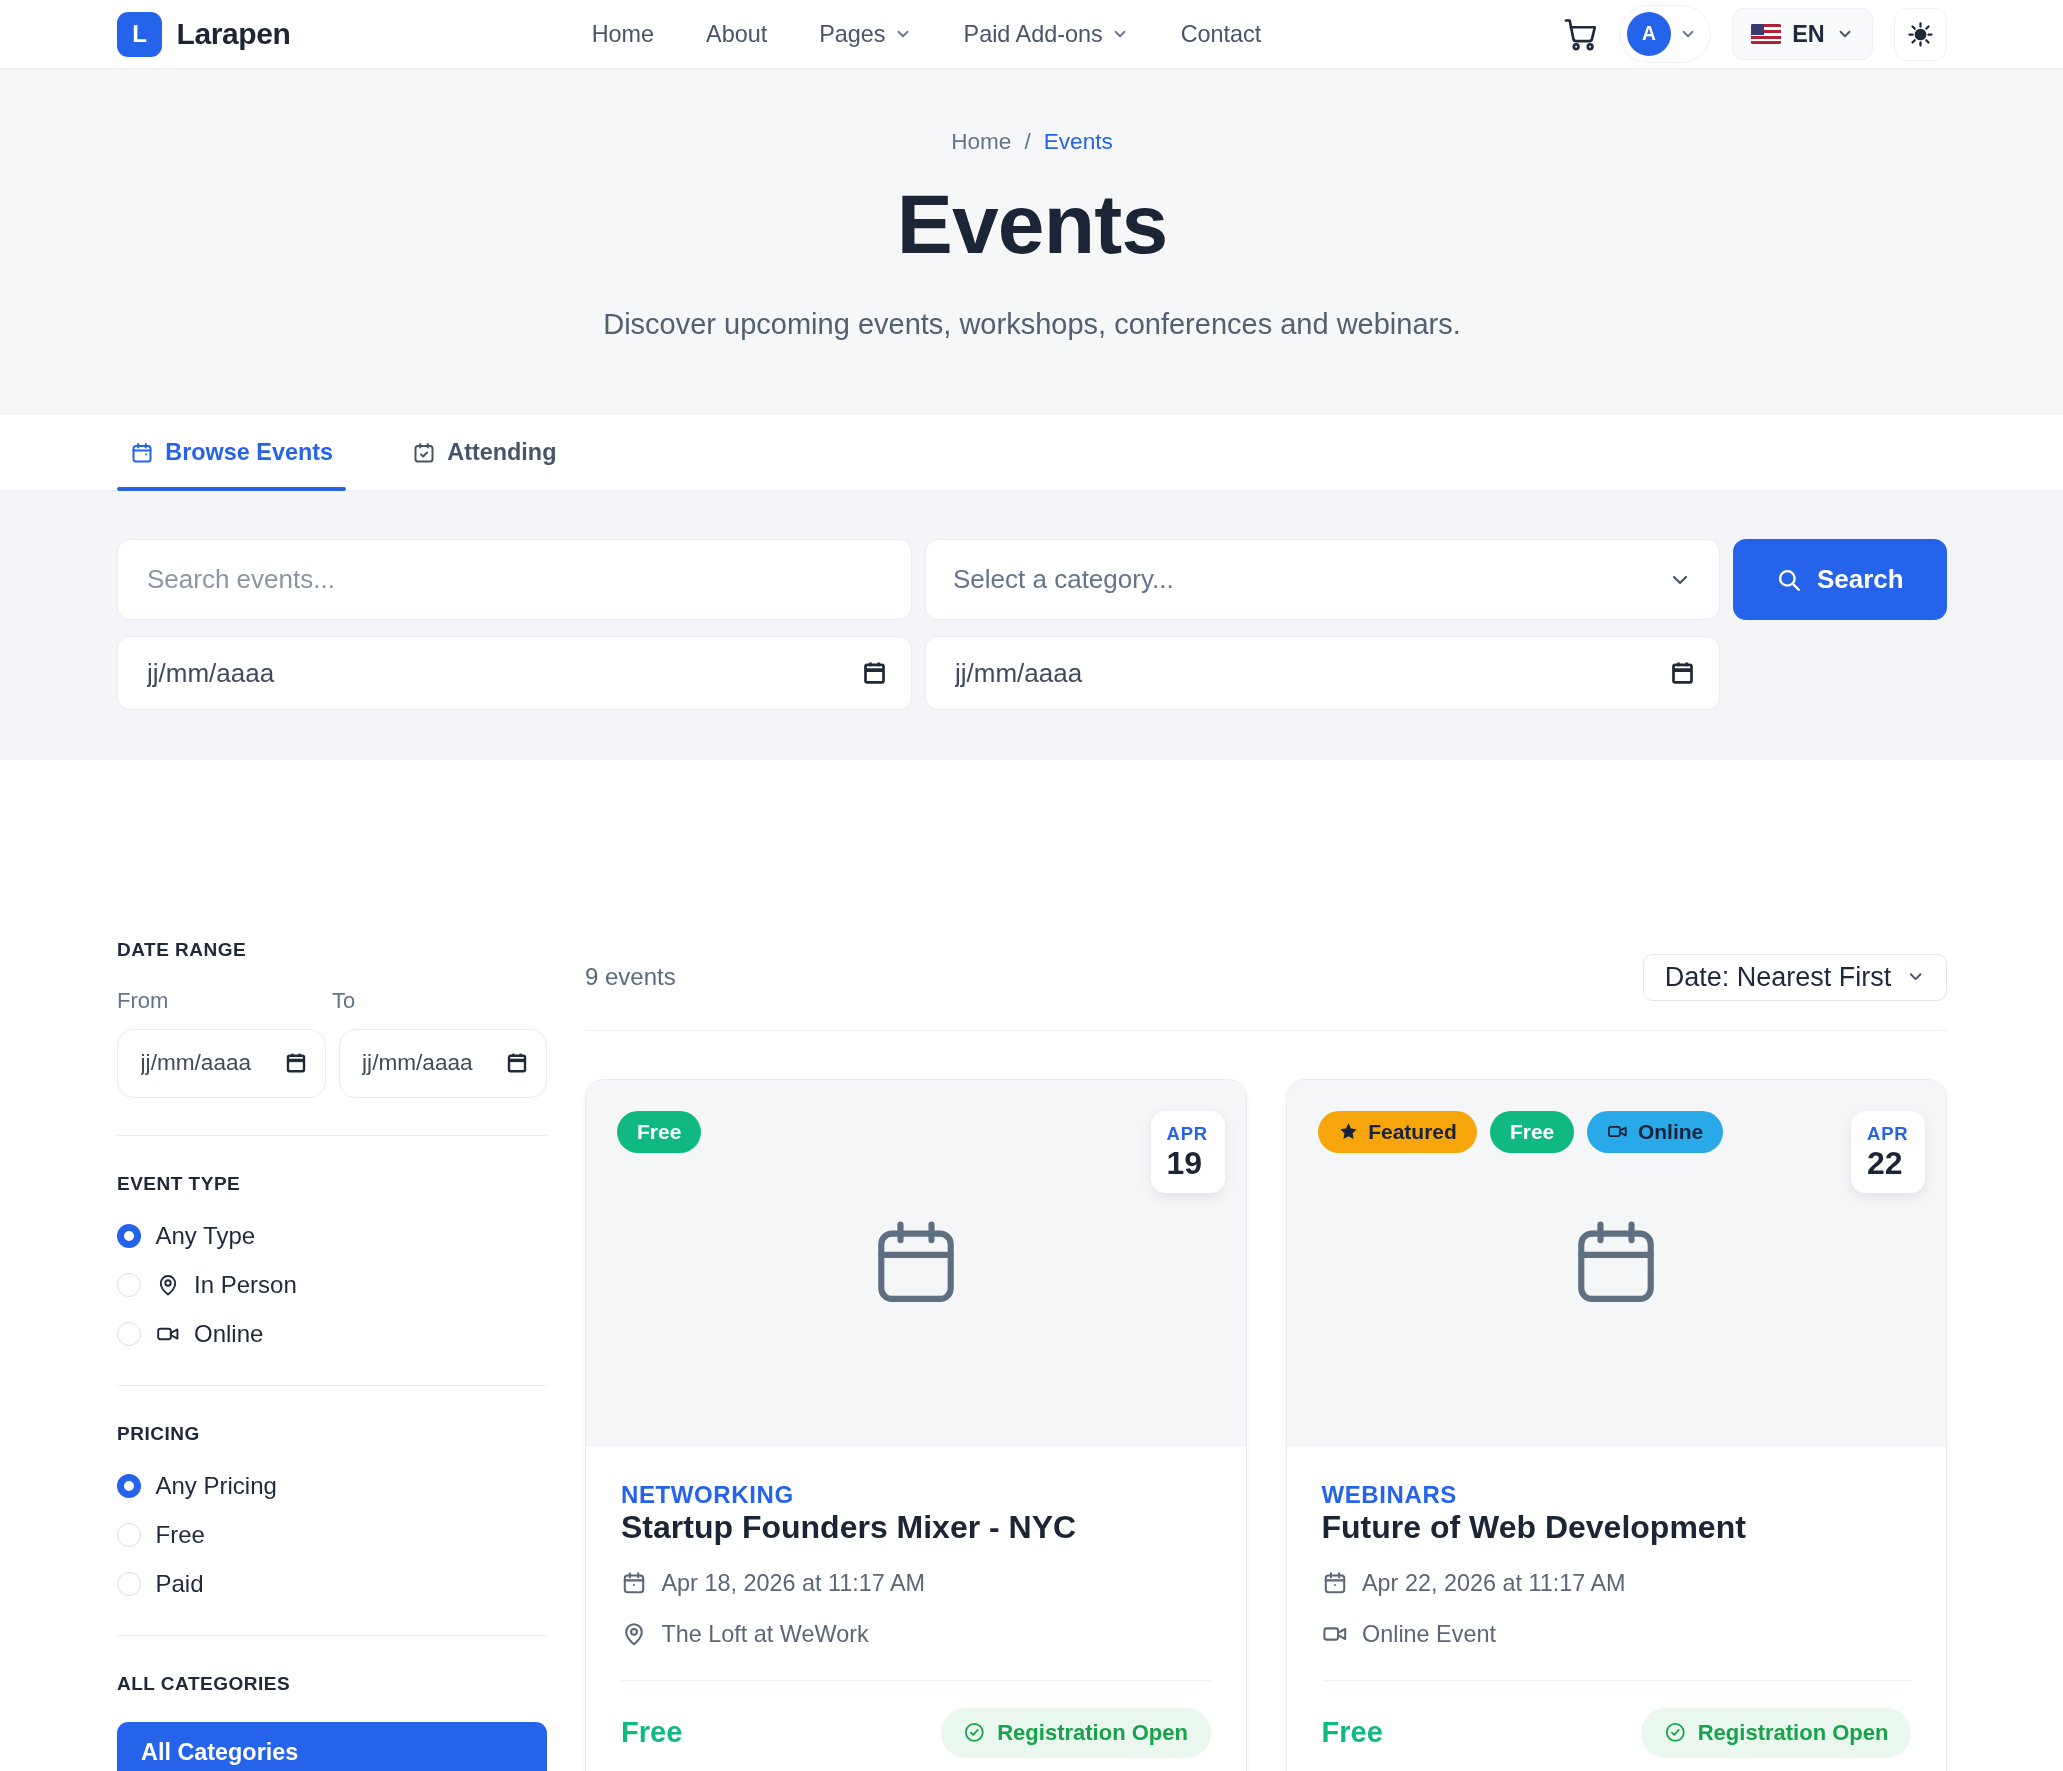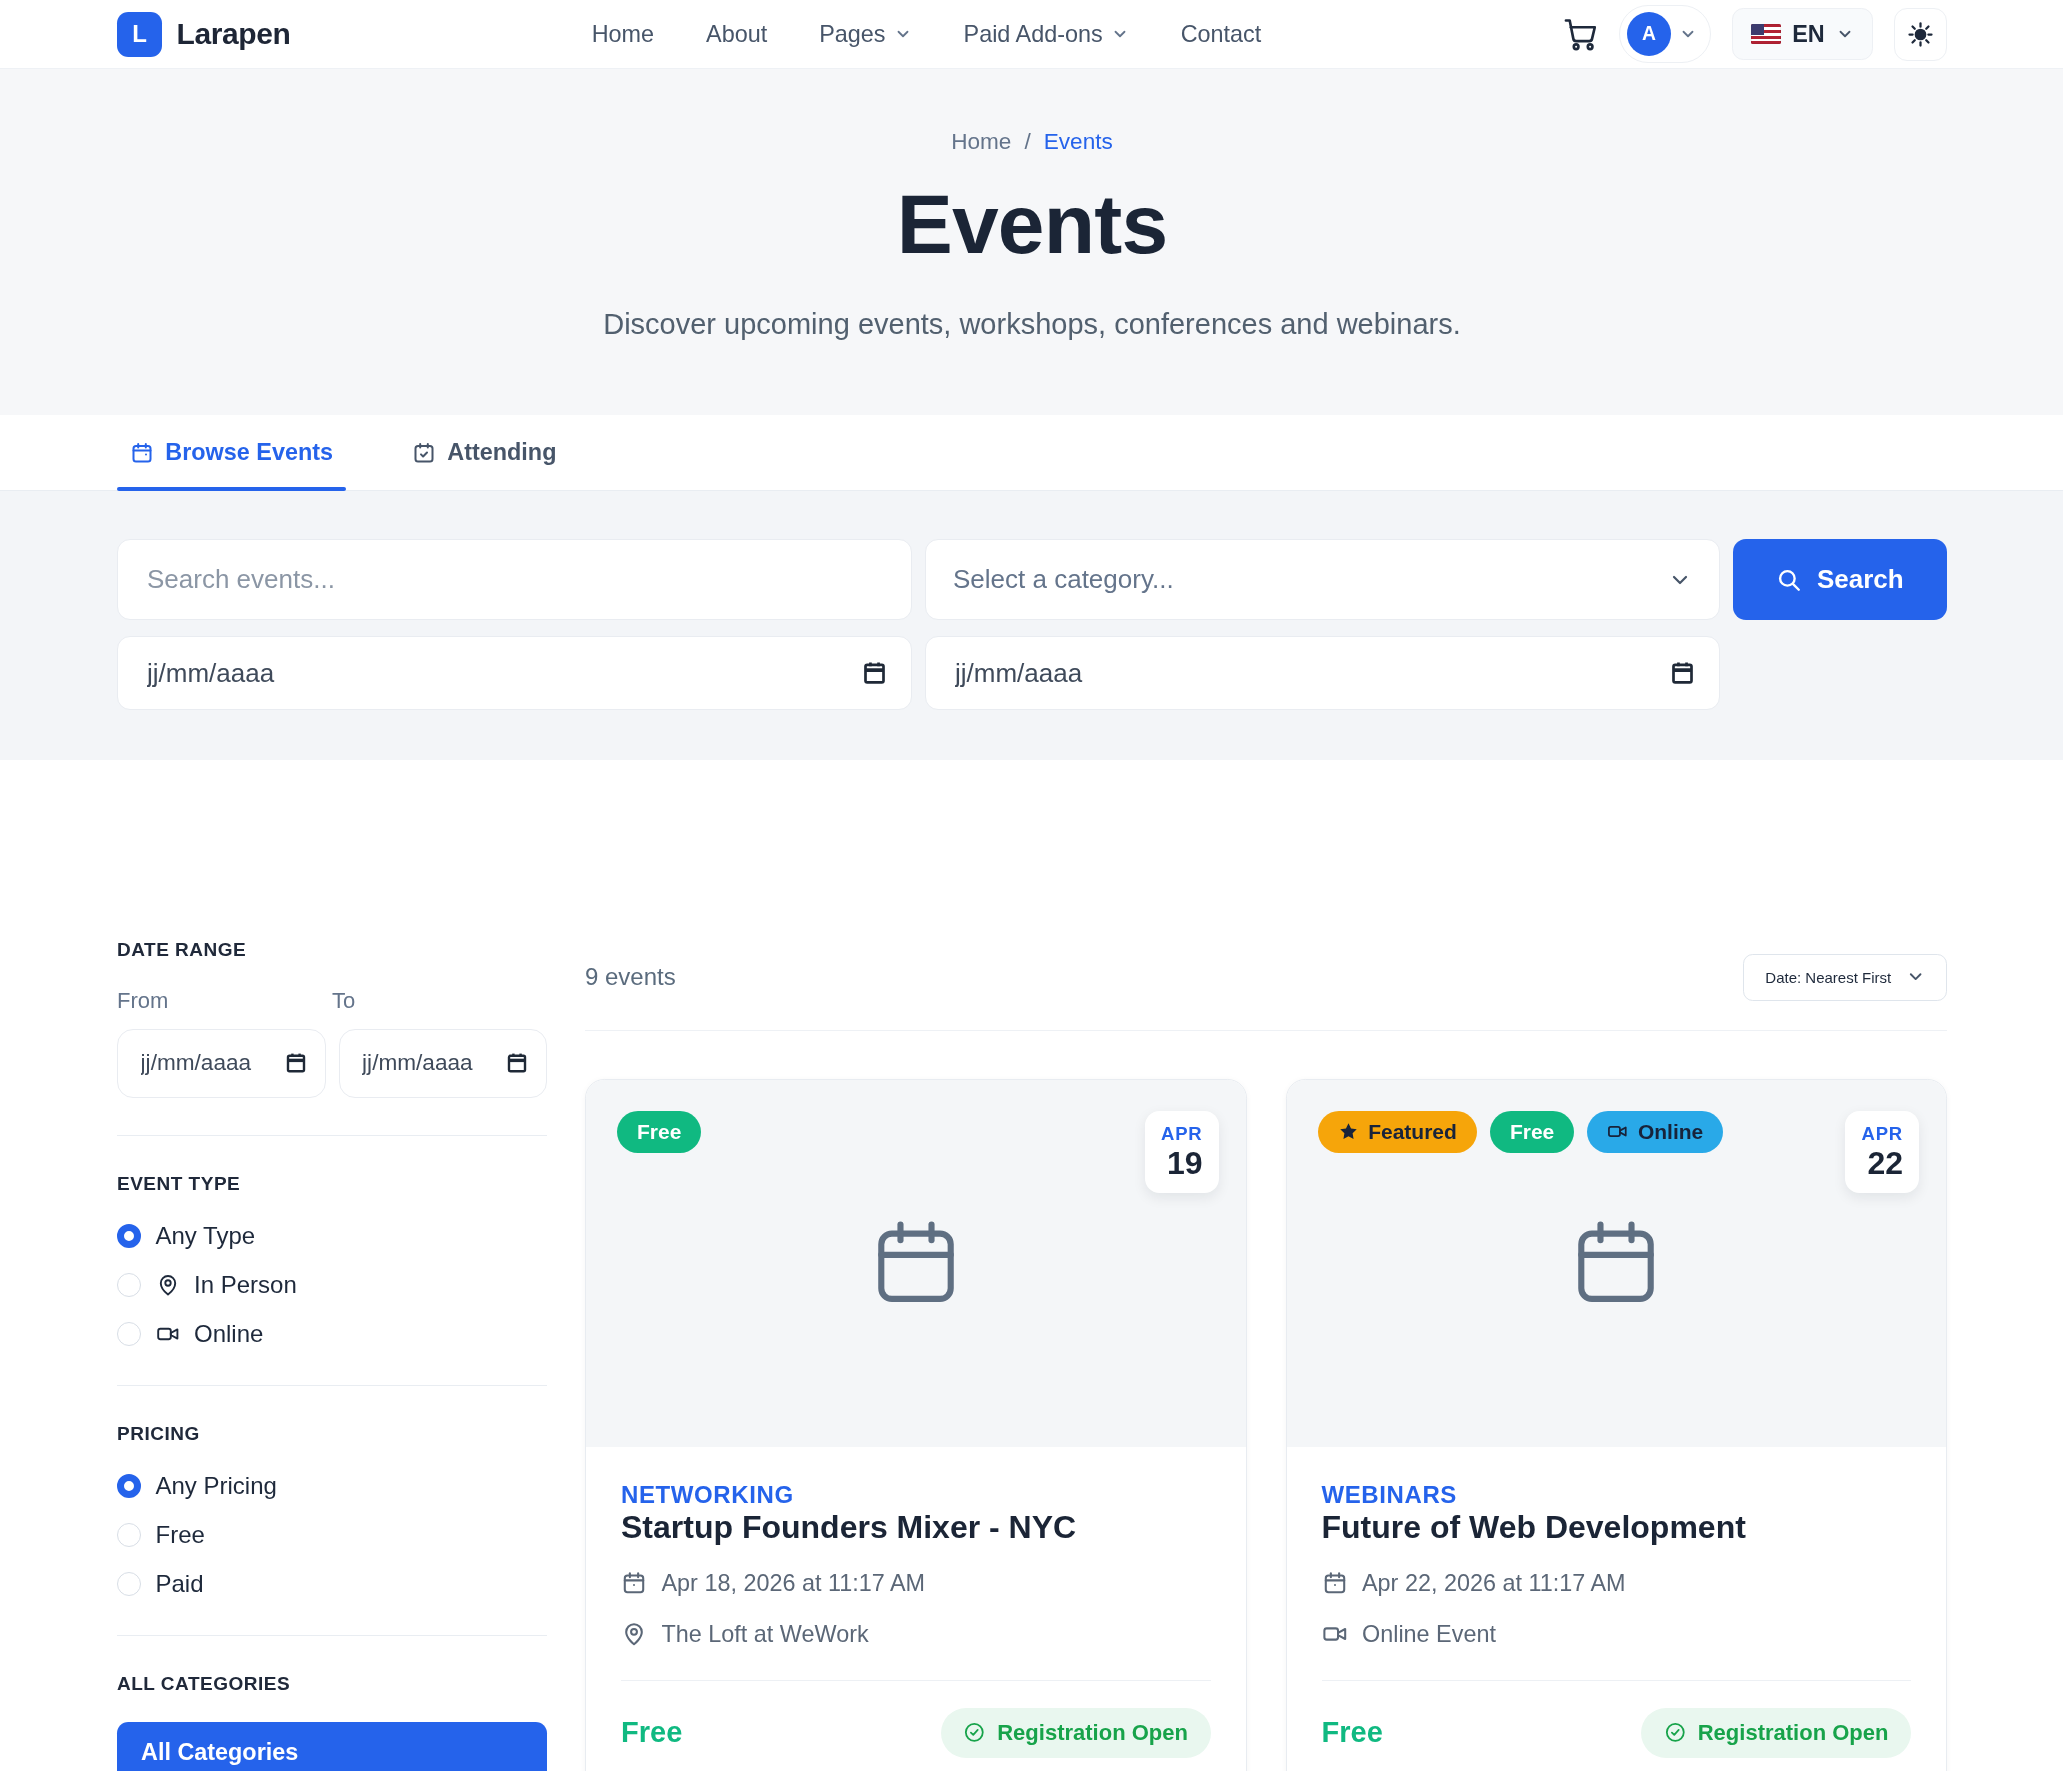--- a/index.html
+++ b/index.html
@@ -106,37 +106,37 @@
   .radio.checked{border:7.3px solid var(--primary);}
   .radio-row svg{width:24px;height:24px;color:#1e293b;flex:none;}
   .all-cats{width:100%;height:61px;border:none;border-radius:11.3px;background:var(--primary);color:#fff;
     font-size:23.4px;font-weight:600;text-align:left;padding:0 24px;cursor:pointer;font-family:inherit;}
 
   
   .events-col{flex:1;}
   .events-head{display:flex;align-items:center;justify-content:space-between;margin-top:14.5px;}
   .count{font-size:24px;color:#5a6b7d;}
   .sort-btn{display:flex;align-items:center;gap:14.5px;height:47px;padding:0 21px;background:#fff;
-    border:0.8px solid #dfe5ec;border-radius:9.7px;font-size:15px;color:#1e293b;cursor:pointer;font-family:inherit;}
+    border:0.8px solid #dfe5ec;border-radius:9.7px;font-size:27px;color:#1e293b;cursor:pointer;font-family:inherit;}
   .sort-btn svg{width:19.3px;height:19.3px;color:#475569;}
   .events-divider{border:none;border-top:0.8px solid #eef1f5;margin-top:29px;}
   .cards-grid{display:grid;grid-template-columns:1fr 1fr;gap:39px;margin-top:48px;}
   .event-card{background:#fff;border:0.8px solid #e8ecf1;border-radius:19.3px;overflow:hidden;
     box-shadow:0 1.6px 6.4px rgba(16,24,40,.04);cursor:pointer;}
   .card-media{position:relative;height:367px;background:#f4f6f8;display:flex;align-items:center;justify-content:center;}
   .media-cal{width:98px;height:98px;color:#5f6f82;}
   .badges{position:absolute;top:31px;left:31px;display:flex;gap:13px;}
   .badge{height:42px;display:inline-flex;align-items:center;gap:9.7px;padding:0 20px;border-radius:21px;
     font-size:21px;font-weight:700;}
   .badge svg{width:21px;height:21px;}
   .badge.free{background:var(--green);color:#fff;}
   .badge.featured{background:var(--orange);color:#18233a;}
   .badge.online{background:var(--sky);color:#18233a;}
-  .date-chip{position:absolute;top:31px;right:27px;background:#fff;border-radius:14.5px;padding:12px 16px;
-    text-align:right;box-shadow:0 4.8px 13px rgba(16,24,40,.08);min-width:74px;}
+  .date-chip{position:absolute;top:31px;right:21px;background:#fff;border-radius:14.5px;padding:12px 16px;
+    text-align:left;box-shadow:0 4.8px 13px rgba(16,24,40,.08);min-width:74px;}
   .date-chip .m{display:block;font-size:18.5px;font-weight:800;color:var(--primary);letter-spacing:0.8px;}
   .date-chip .d{display:block;font-size:32px;font-weight:800;color:#1b2536;line-height:1.15;}
   .card-body{padding:34px 35px 34px;}
   .category{font-size:24px;font-weight:700;color:var(--primary);letter-spacing:0.6px;}
   .card-title{font-size:32px;font-weight:700;color:#1b2536;}
   .meta{display:flex;align-items:center;gap:14.5px;margin-top:24px;font-size:23.4px;color:#5b6777;}
   .meta svg{width:26px;height:26px;flex:none;color:#5b6777;}
   .card-divider{border:none;border-top:0.8px solid #edf0f4;margin-top:32px;}
   .card-foot{display:flex;align-items:center;justify-content:space-between;padding-top:27px;}
   .price{font-size:29px;font-weight:700;color:var(--green);}

